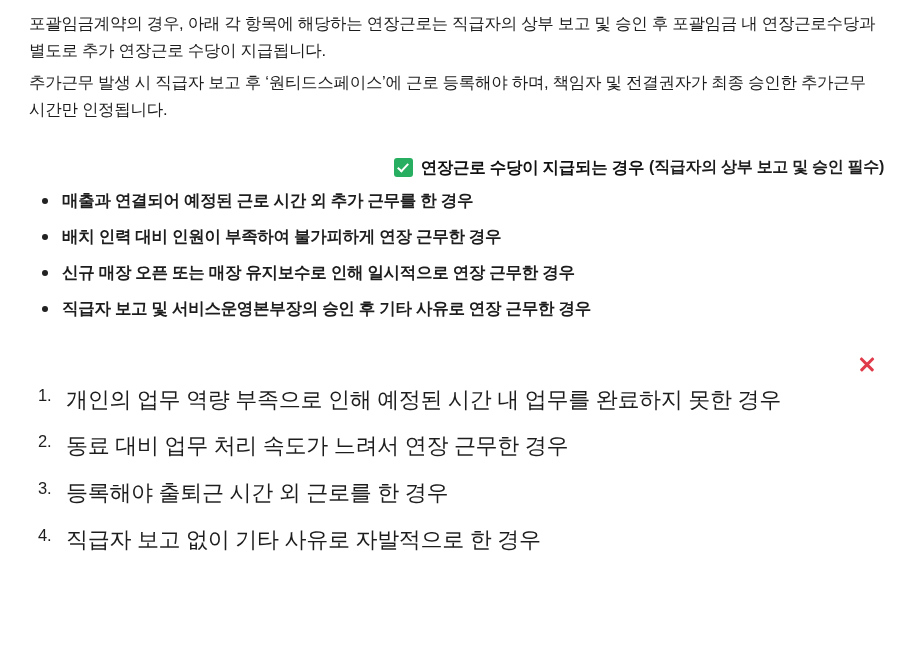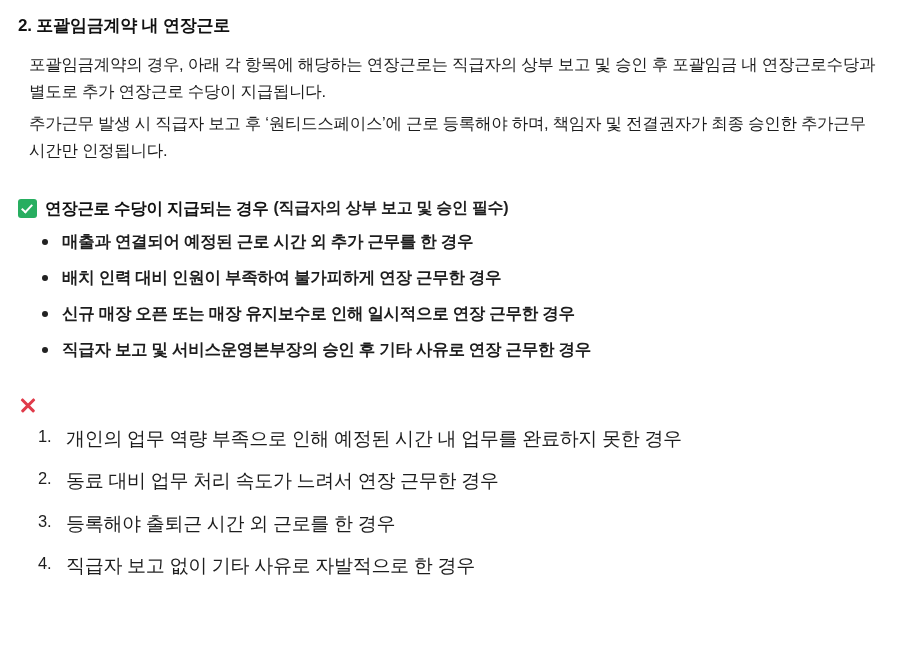--- a/index.html
+++ b/index.html
@@ -41,20 +41,21 @@
   }
   .block {
     margin-top: 34px;
   }
   .block-head {
     display: flex;
     align-items: center;
     font-size: 16.5px;
     margin: 0 0 10px 2px;
     letter-spacing: -0.3px;
+    justify-content: flex-end;
   }
   .head-text {
     font-weight: bold;
     color: #111111;
   }
   .head-note {
     font-weight: bold;
     color: #1d1d1d;
     margin-left: 5px;
     font-size: 16px;
@@ -128,21 +129,21 @@
     border-radius: 50%;
   }
   ol.numbers {
     list-style: none;
     margin: 0;
     padding: 0 0 0 20px;
     counter-reset: li;
   }
   ol.numbers li {
     position: relative;
-    font-size: 19px;
+    font-size: 22px;
     line-height: 1.45;
     color: #1d1d1d;
     padding: 0 0 0 30px;
     margin-bottom: 15px;
     letter-spacing: -0.3px;
     counter-increment: li;
   }
   ol.numbers li::before {
     content: counter(li) ".";
     position: absolute;
@@ -150,21 +151,20 @@
     top: 0;
     color: #1d1d1d;
     font-size: 16.5px;
   }
 </style>
 </head>
 <body>
 
 <div class="page">
 
-  <div class="section-title">2. 포괄임금계약 내 연장근로</div>
 
   <p class="para">포괄임금계약의 경우, 아래 각 항목에 해당하는 연장근로는 직급자의 상부 보고 및 승인 후 포괄임금 내 연장근로수당과 별도로 추가 연장근로 수당이 지급됩니다.</p>
 
   <p class="para second"><span>추가근무 발생 시 직급자 보고 후 </span><span class="bold">‘원티드스페이스’</span><span>에 근로 등록해야 하며, 책임자 및 전결권자가 최종 승인한 추가근무 시간만 인정됩니다.</span></p>
 
   <div class="block">
     <div class="block-head">
       <span class="check-icon"></span>
       <span class="head-text">연장근로 수당이 지급되는 경우</span>
       <span class="head-note">(직급자의 상부 보고 및 승인 필수)</span>

